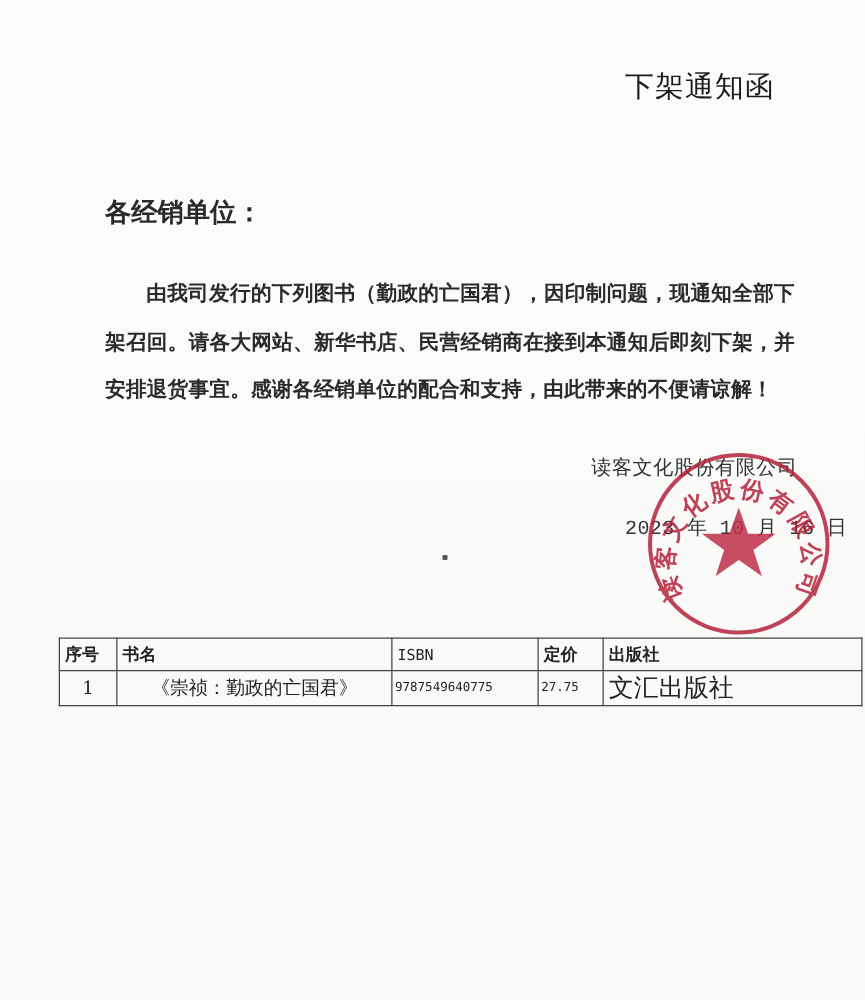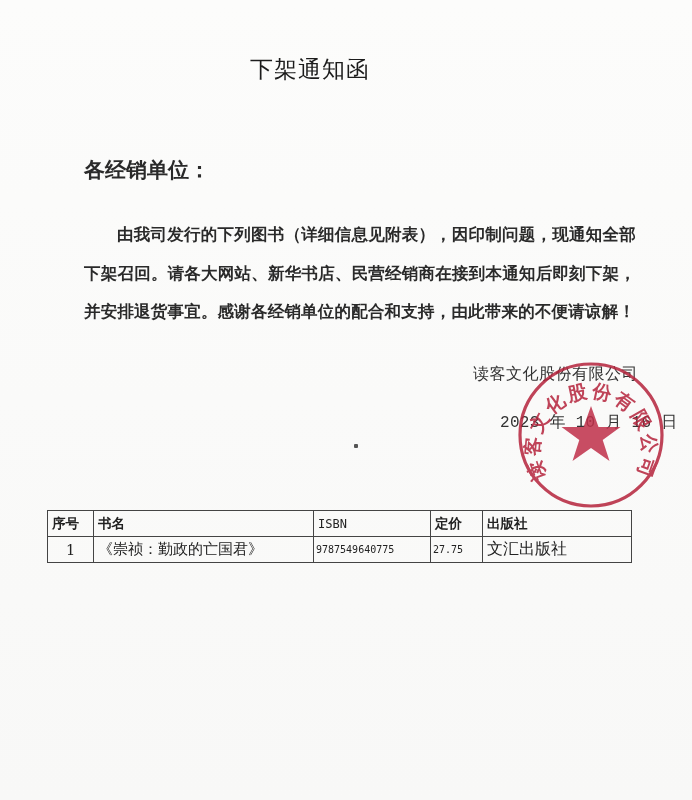--- a/index.html
+++ b/index.html
@@ -4,21 +4,21 @@
 <style>
   html, body { margin:0; padding:0; }
   body {
     width:692px; height:800px; position:relative; overflow:hidden;
     background:#fbfbfa;
     font-family:"DejaVu Serif","Liberation Serif",serif;
     color:#222;
   }
   .page { position:absolute; inset:0; background:linear-gradient(180deg,#fcfcfb 0%,#f8f8f7 100%); }
   .title {
-    position:absolute; top:54px; left:0; width:620px; text-align:center;
+    position:absolute; top:54px; left:0; width:620px; text-align:right;
     font-family:"DejaVu Sans","Liberation Sans",sans-serif;
     font-size:23px; letter-spacing:1px; color:#1c1c1c;
   }
   .salutation {
     position:absolute; top:156px; left:84px;
     font-size:21px; color:#2a2a2a; font-weight:bold;
   }
   .body-text {
     position:absolute; top:216px; left:84px; width:552px;
     font-size:16.5px; line-height:38.5px; color:#2a2a2a;
@@ -32,43 +32,43 @@
   .date {
     position:absolute; top:412px; left:500px;
     font-size:16px; color:#333; letter-spacing:0.3px;font-family:Liberation Mono, monospace;
   }
   .stamp {
     position:absolute; left:516px; top:360px; width:150px; height:150px;
     pointer-events:none; opacity:0.85;
   }
   .dot { position:absolute; left:354px; top:444px; width:4px; height:4px; background:#555; border-radius:1px; }
   table.recall {
-    position:absolute; left:47px; top:510px; width:585px;
+    position:absolute; left:47px; top:510px; width:643px;
     border-collapse:collapse; font-size:14.5px; color:#222;
   }
   table.recall td, table.recall th {
     border:1.5px solid #444; padding:0 4px; height:25px; text-align:left; font-weight:normal;
   }
   table.recall th { font-weight:bold; font-family:"DejaVu Sans","Liberation Sans",sans-serif; font-size:13.5px; }
   table.recall th.isbn-h { font-family:"DejaVu Sans Mono","Liberation Mono",monospace; font-weight:normal; font-size:12px; }
   table.recall td.num { text-align:center; }
   table.recall td.isbn, table.recall td.price { font-family:"DejaVu Sans Mono","Liberation Mono",monospace; font-size:10px; padding:0 2px; }
-  table.recall td.pub { font-size:16px; }
-  table.recall td.book { font-size:15px; }
+  table.recall td.pub { font-size:20px; }
+  table.recall td.book { font-size:15px;text-align:center; }
 </style>
 </head>
 <body>
 
 <div class="page">
 
   <div class="title">下架通知函</div>
 
   <div class="salutation">各经销单位：</div>
 
-  <div class="body-text">由我司发行的下列图书（详细信息见附表），因印制问题，现通知全部下架召回。请各大网站、新华书店、民营经销商在接到本通知后即刻下架，并安排退货事宜。感谢各经销单位的配合和支持，由此带来的不便请谅解！</div>
+  <div class="body-text">由我司发行的下列图书（勤政的亡国君），因印制问题，现通知全部下架召回。请各大网站、新华书店、民营经销商在接到本通知后即刻下架，并安排退货事宜。感谢各经销单位的配合和支持，由此带来的不便请谅解！</div>
 
   <div class="signer">读客文化股份有限公司</div>
 
   <div class="date">2023 年 10 月 16 日</div>
 
   <div class="dot"></div>
 
   <svg class="stamp" viewBox="0 0 150 150">
     <defs>
       <path id="sealArc" d="M 28 112 A 52 52 0 1 1 122 112" fill="none"></path>

